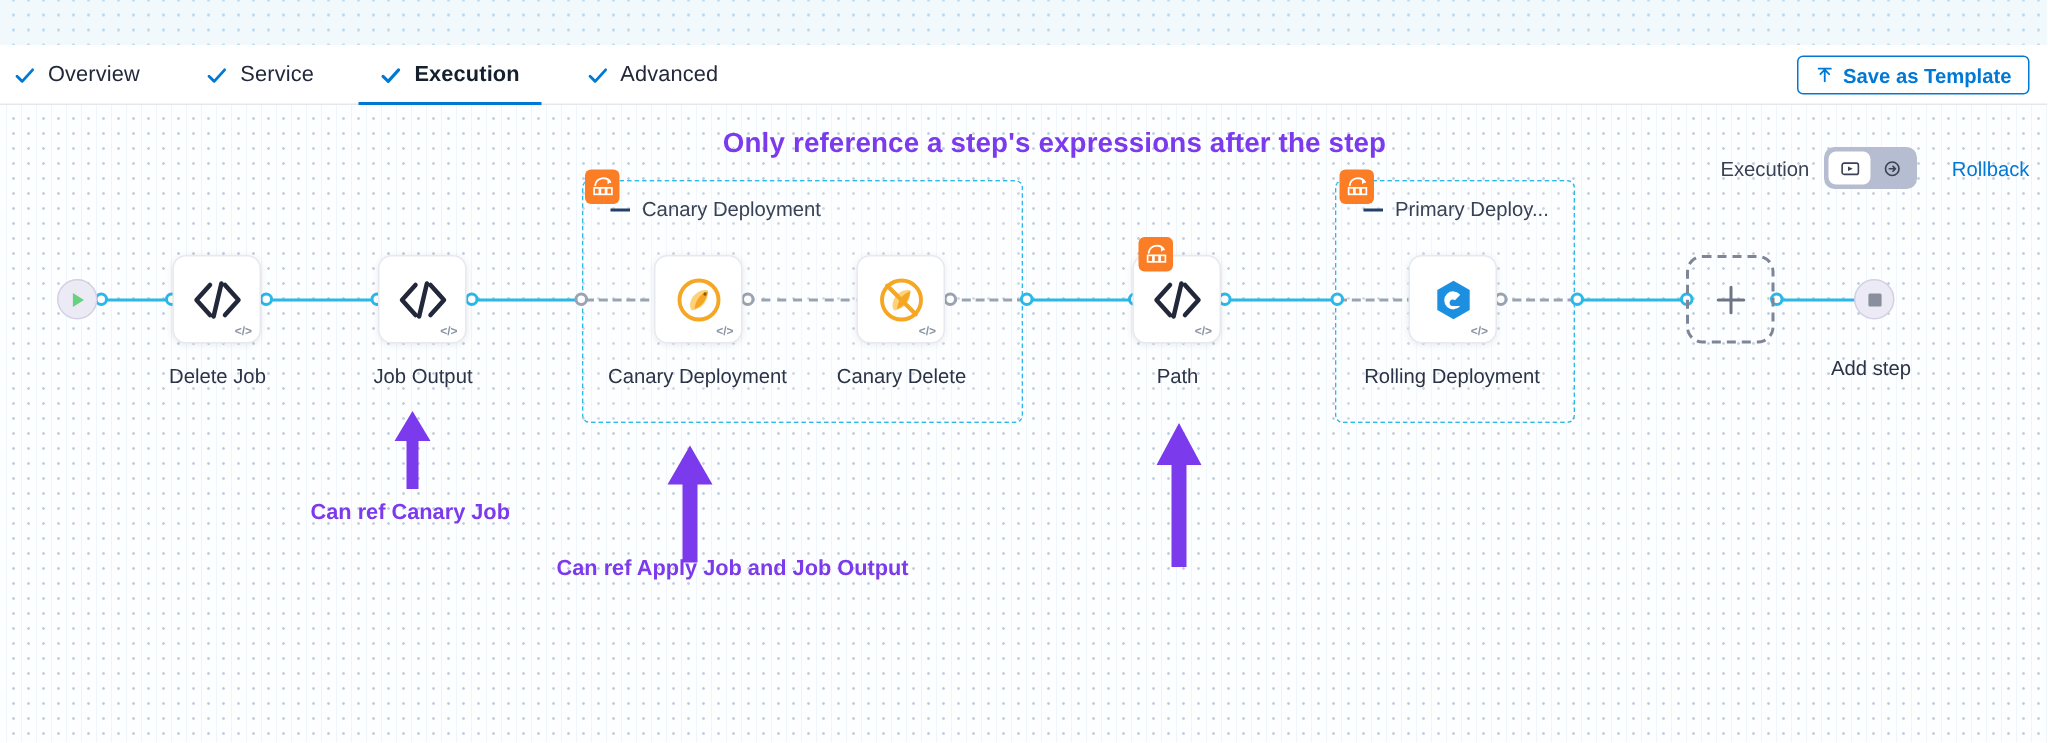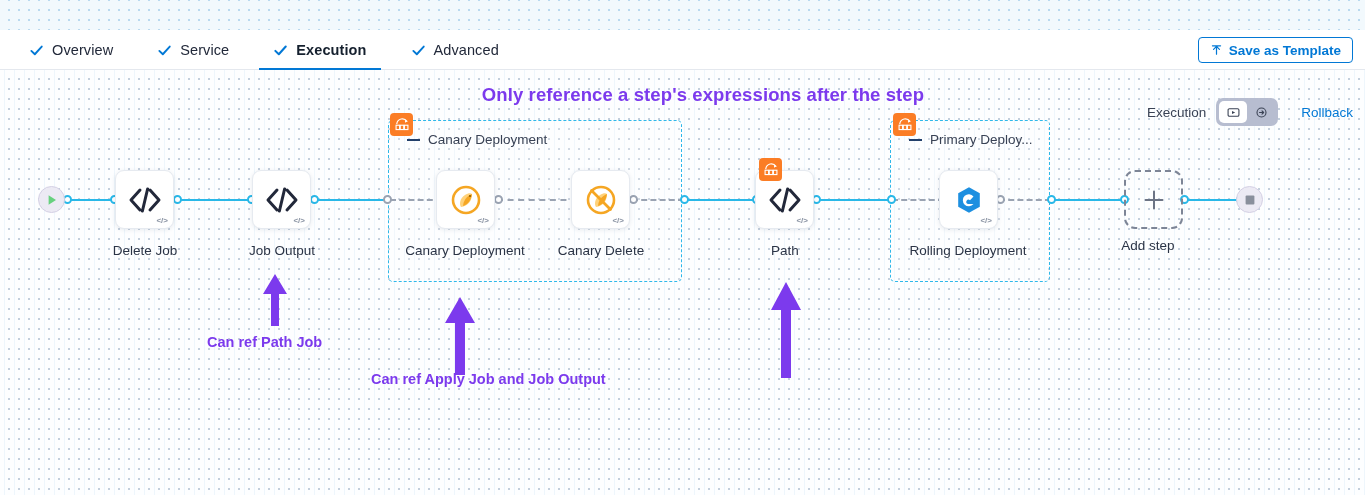--- a/index.html
+++ b/index.html
@@ -25,21 +25,21 @@
     background-position: 4px 5px;
   }
 
   
   .tabbar {
     position: absolute; left: 0; top: 30px; width: 1365px; height: 40px;
     background: #ffffff;
     border-bottom: 1px solid #e4e8ee;
   }
   .tabs {
-    position: absolute; left: 29px; top: 0; height: 40px;
+    position: absolute; left: 9px; top: 0; height: 40px;
     display: flex; align-items: flex-start;
   }
   .tab {
     display: flex; align-items: center; gap: 8px;
     height: 40px; padding: 0 14px 0 0; margin-right: 30px;
     position: relative;
     cursor: pointer;
   }
   .tab .tlabel {
     font-size: 14.5px; color: #22293a; letter-spacing: .1px;
@@ -389,26 +389,26 @@
       </svg>
       <span class="corner">&lt;/&gt;</span>
     </div>
     <div class="node-label" style="left:908px; width:120px;">Rolling Deployment</div>
 
     <div class="addstep" style="left:1124px;">
       <svg width="24" height="24" viewBox="0 0 24 24">
         <path d="M12 3.5 V20.5 M3.5 12 H20.5" stroke="#6c7485" stroke-width="2" stroke-linecap="round"></path>
       </svg>
     </div>
-    <div class="addstep-label" style="left:1088px;">Add step</div>
+    <div class="addstep-label" style="left:1154px;text-align:right;">Add step</div>
 
     <svg class="arrow" style="left:258px; top:202px;" width="34" height="56" viewBox="0 0 34 56">
       <path d="M17 2 L29 22 L21 22 L21 54 L13 54 L13 22 L5 22 Z" fill="#7c3aed"></path>
     </svg>
-    <div class="anno" style="left:207px; top:263px;">Can ref Path Job</div>
+    <div class="anno" style="left:207px; top:263px;">Can ref Canary Job</div>
 
     <svg class="arrow" style="left:441px; top:225px;" width="38" height="82" viewBox="0 0 38 82">
       <path d="M19 2 L34 28 L24 28 L24 80 L14 80 L14 28 L4 28 Z" fill="#7c3aed"></path>
     </svg>
     <div class="anno" style="left:371px; top:300px;">Can ref Apply Job and Job Output</div>
 
     <svg class="arrow" style="left:767px; top:210px;" width="38" height="100" viewBox="0 0 38 100">
       <path d="M19 2 L34 30 L24 30 L24 98 L14 98 L14 30 L4 30 Z" fill="#7c3aed"></path>
     </svg>
 

